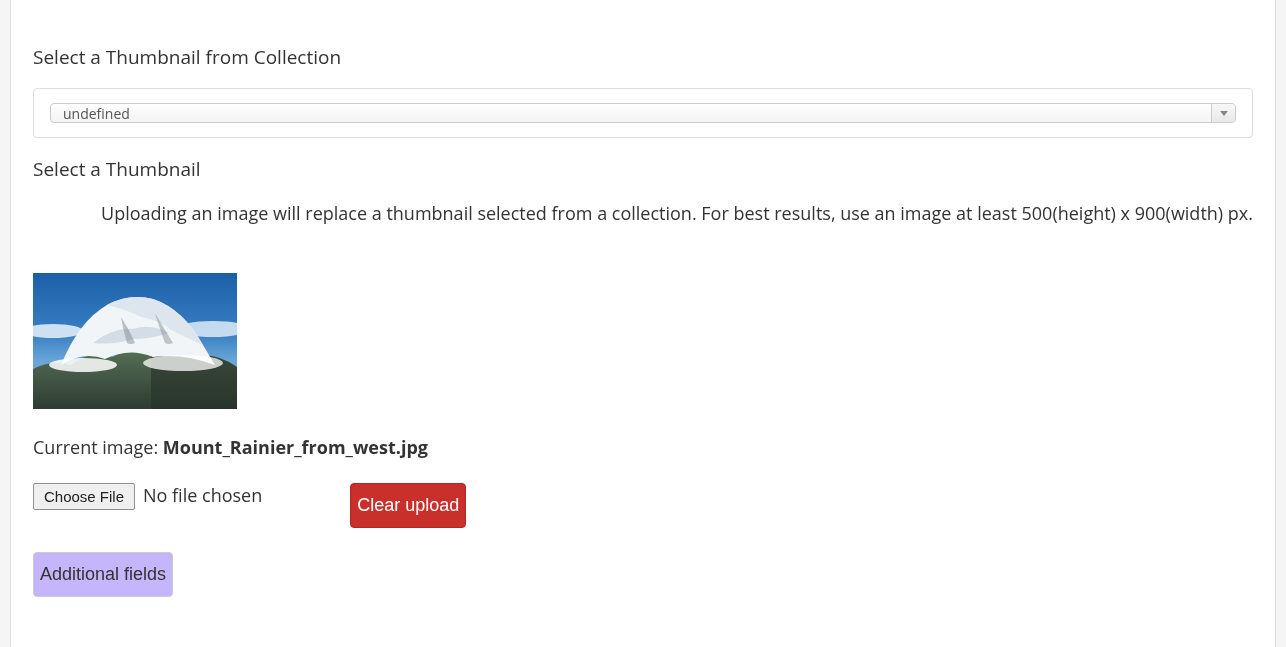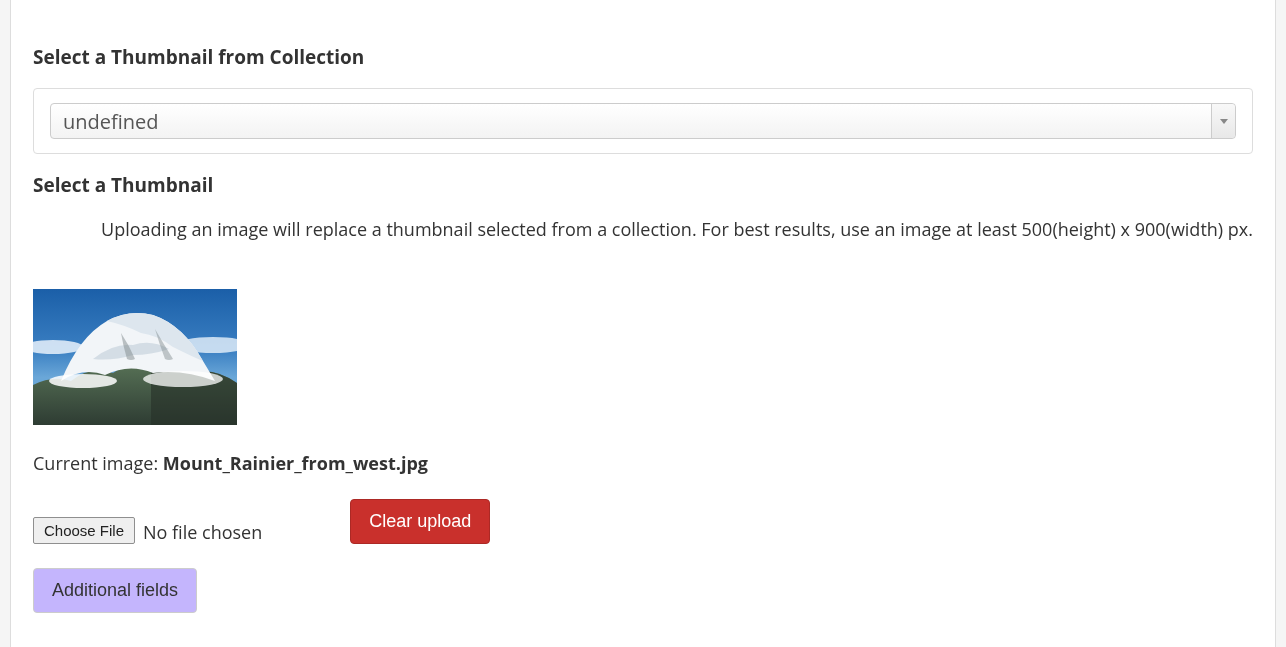--- a/index.html
+++ b/index.html
@@ -21,44 +21,44 @@
       margin-left: 10px;
       margin-right: 10px;
       border-left: 1px solid #ddd;
       border-right: 1px solid #ddd;
       height: 100%;
       padding: 0 22px;
       padding-top: 44px;
     }
     h4.section-heading {
       font-size: 19px;
-      font-weight: 700;
+      font-weight: 400;
       color: #333;
       margin-bottom: 18px;
     }
     .select-panel {
       border: 1px solid #ddd;
       border-radius: 4px;
       padding: 14px 16px;
       margin-bottom: 18px;
       background: #fff;
     }
     .combo {
       position: relative;
       width: 100%;
-      height: 36px;
+      height: 20px;
       background: linear-gradient(to bottom, #ffffff 0%, #f3f3f3 100%);
       border: 1px solid #ccc;
       border-radius: 4px;
       cursor: pointer;
       display: flex;
       align-items: center;
       padding: 0 32px 0 12px;
       color: #555;
-      font-size: 20px;
+      font-size: 14px;
     }
     .combo-handle {
       position: absolute;
       right: 0;
       top: 0;
       bottom: 0;
       width: 24px;
       border-left: 1px solid #ccc;
       border-top-right-radius: 4px;
       border-bottom-right-radius: 4px;
@@ -96,21 +96,21 @@
     .current-image-line {
       font-size: 18px;
       color: #333;
       margin-bottom: 24px;
     }
     .current-image-line .filename {
       font-weight: 700;
     }
     .file-row {
       display: flex;
-      align-items: flex-end;
+      align-items: flex-start;
       gap: 8px;
       margin-bottom: 24px;
     }
     .native-file-btn {
       font-family: Arial, sans-serif;
       font-size: 15px;
       background: #efefef;
       border: 1px solid #8f8f8f;
       border-radius: 2px;
       padding: 4px 10px;
@@ -118,21 +118,21 @@
       color: #222;
     }
     .no-file-text {
       font-size: 18px;
       color: #333;
       margin-right: 80px;
     }
     .btn {
       display: inline-block;
       font-size: 18px;
-      padding: 9px 18px;
+      padding: 9px 6px;
       border-radius: 4px;
       cursor: pointer;
       border: 1px solid transparent;
       line-height: 1.4;
     }
     .btn-danger {
       background: #c9302c;
       border-color: #ac2925;
       color: #fff;
     }

